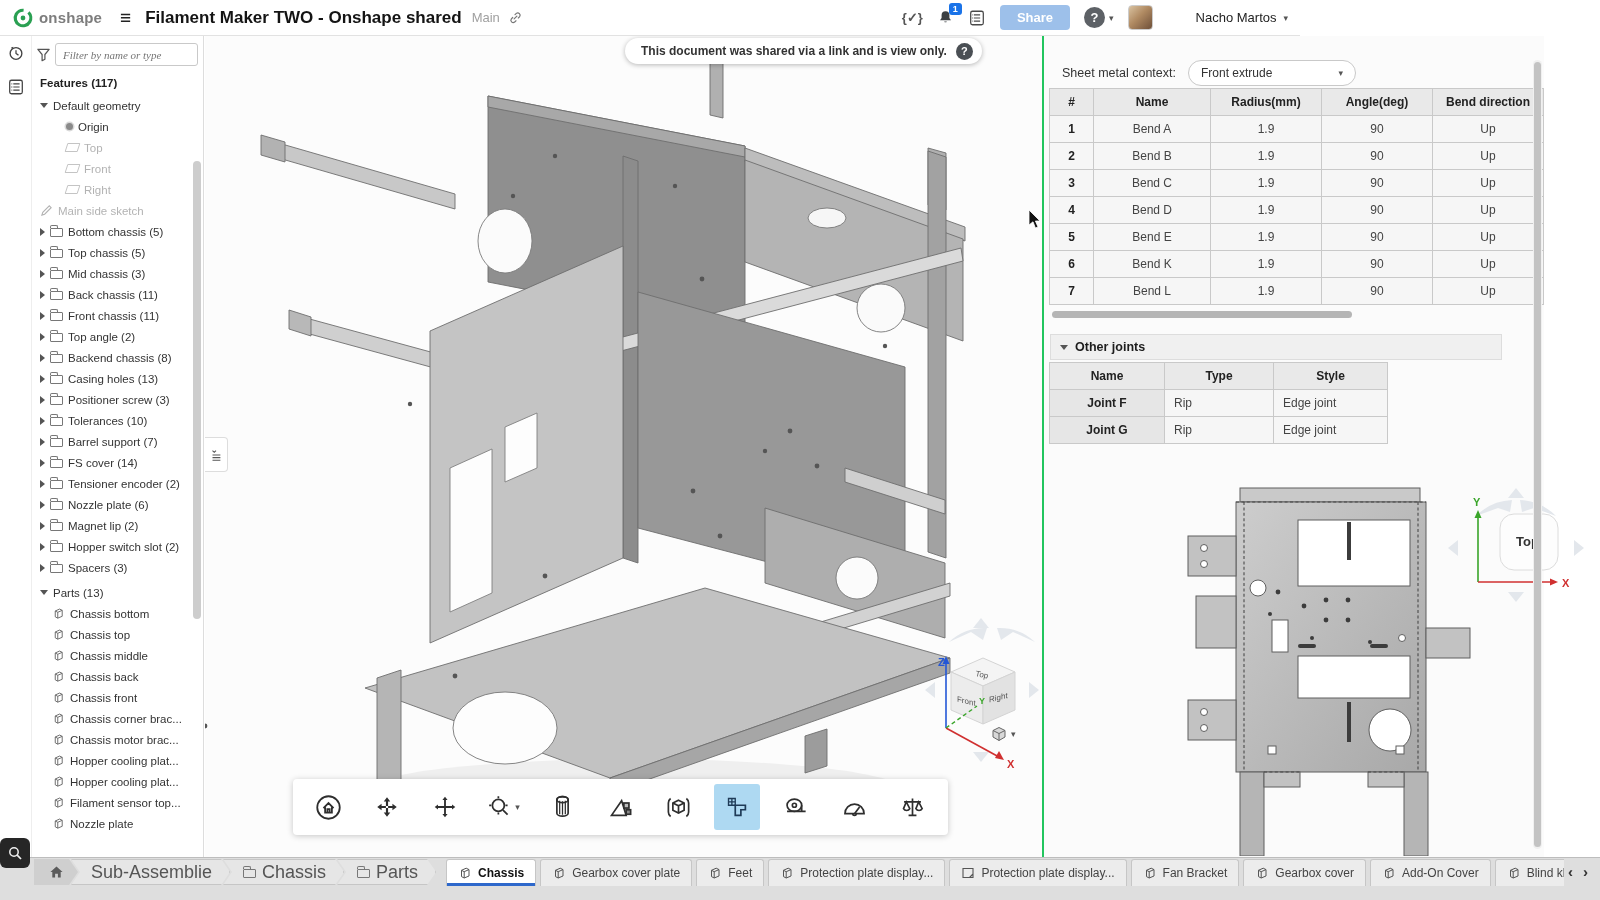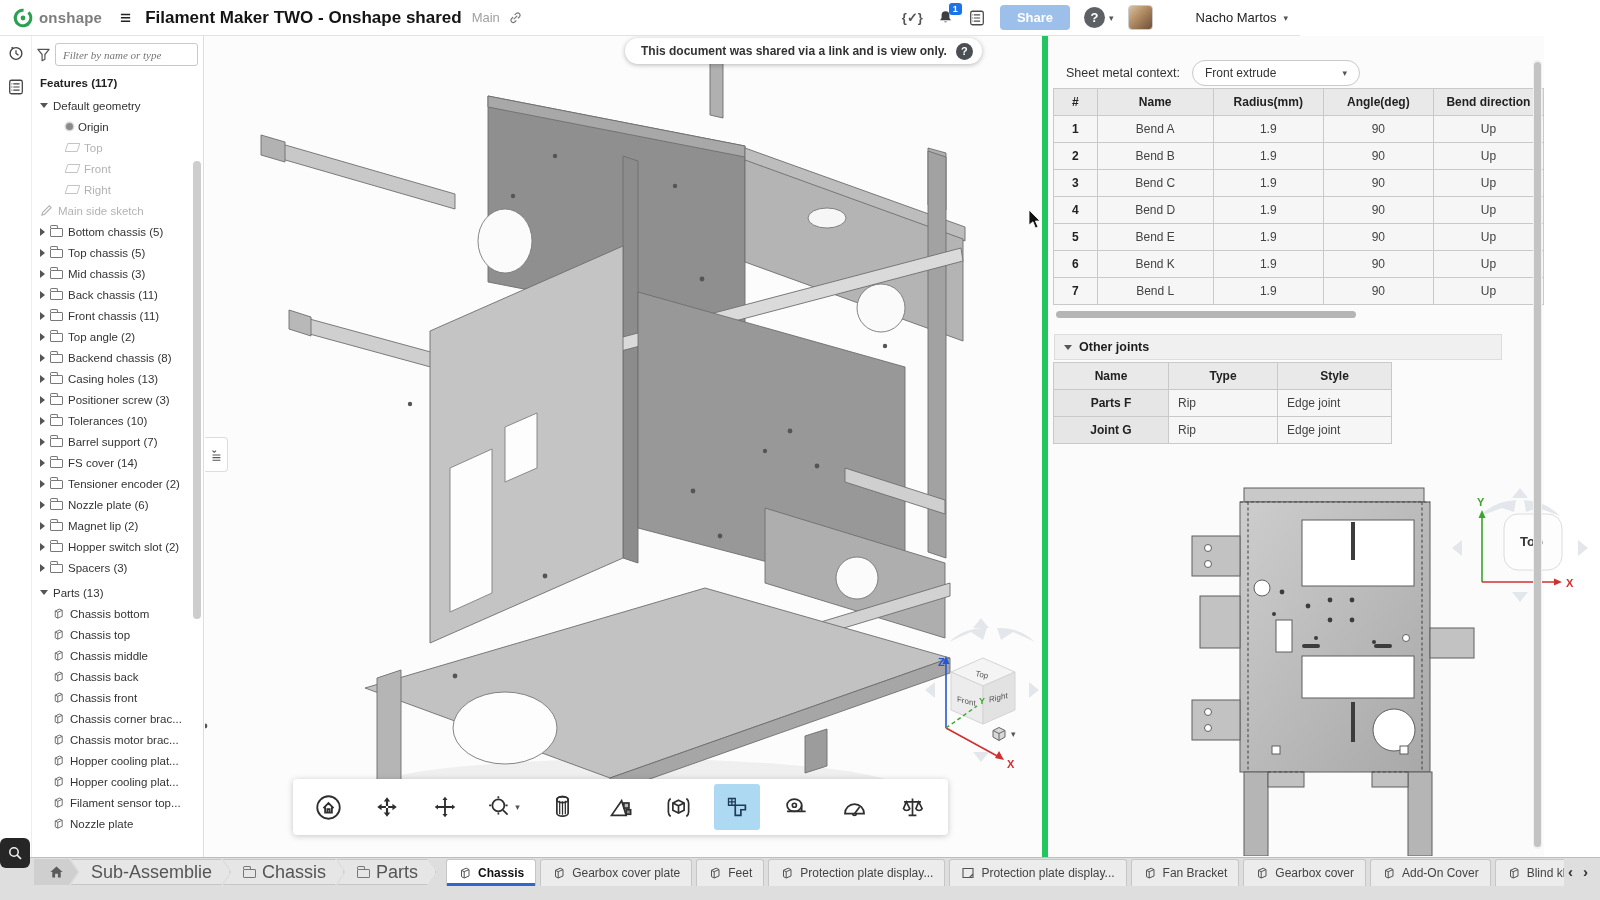--- a/index.html
+++ b/index.html
@@ -71,21 +71,21 @@
   .toolbar { position:absolute; left:88px; top:743px; width:655px; height:56px; background:#fff;
              border-radius:4px; box-shadow:0 1px 6px rgba(0,0,0,.22); display:flex; align-items:center;
              justify-content:space-around; padding:0 6px; z-index:15; }
   .tool-btn { width:46px; height:46px; border-radius:3px; display:flex; align-items:center; justify-content:center; cursor:pointer; gap:2px; }
   .tool-btn.active { background:#aed9f2; }
   .triad-box { position:absolute; left:714px; top:574px; z-index:5; }
   .cube-menu { position:absolute; left:786px; top:690px; display:flex; align-items:center; gap:4px; z-index:6; }
 
   
   .rightpanel { position:absolute; left:1042px; top:36px; width:502px; height:821px; background:#fbfbfb;
-                border-left:6px solid #22c55e; }
+                border-left:2px solid #22c55e; }
   .context-row { display:flex; align-items:center; gap:12px; padding:24px 0 0 18px; }
   .context-label { font-size:12.5px; color:#333; }
   .context-select { width:168px; height:26px; background:#fff; border:1px solid #c9c9c9; border-radius:13px;
                     display:flex; align-items:center; justify-content:space-between; padding:0 12px;
                     font-size:12px; color:#333; cursor:pointer; }
   .section-hdr { margin:15px 42px 0 6px; background:#f0f0f0; border:1px solid #ddd; padding:5px 9px;
                  display:flex; align-items:center; gap:7px; font-weight:bold; font-size:12.5px; color:#1d1d1d; cursor:pointer; }
   .dtable { margin:3px 0 0 6px; font-size:12px; }
   .t-row { display:flex; }
   .t-cell { border:1px solid #c9c9c9; margin-left:-1px; margin-top:-1px; background:#f6f6f6;
@@ -700,21 +700,21 @@
 
   <div class="dtable">
     <div class="t-row t-head">
       <div class="t-cell cj0">Name</div>
       <div class="t-cell cj1">Type</div>
       <div class="t-cell cj2">Style</div>
     </div>
     <div>
 
         <div class="t-row">
-          <div class="t-cell cj0 joint-name">Parts F</div>
+          <div class="t-cell cj0 joint-name">Joint F</div>
           <div class="t-cell cj1 cell-left">Rip</div>
           <div class="t-cell cj2 cell-left">Edge joint</div>
         </div>
 
         <div class="t-row">
           <div class="t-cell cj0 joint-name">Joint G</div>
           <div class="t-cell cj1 cell-left">Rip</div>
           <div class="t-cell cj2 cell-left">Edge joint</div>
         </div>
       </div>

